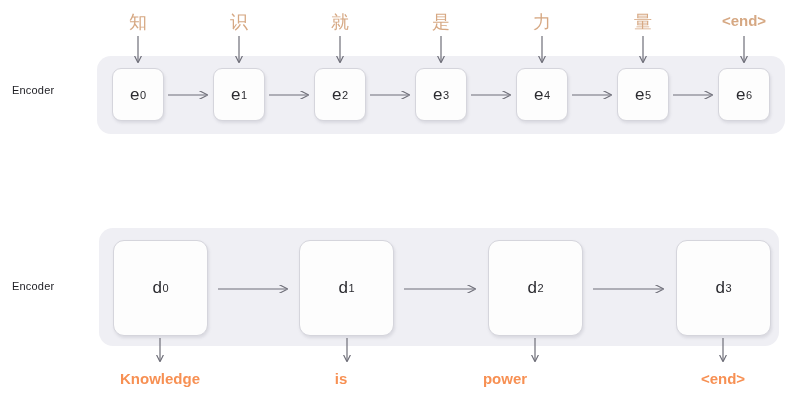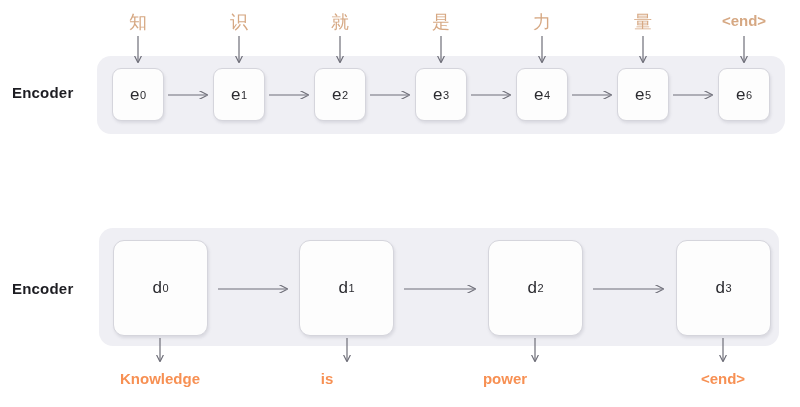--- a/index.html
+++ b/index.html
@@ -16,22 +16,22 @@
   }
 
   .canvas {
     position: absolute;
     inset: 0;
   }
 
   
   .row-label {
     position: absolute;
-    font-size: 15px;
-    font-weight: bold;
+    font-size: 11px;
+    font-weight: normal;
     color: #1d1d22;
     letter-spacing: 0.2px;
     white-space: nowrap;
   }
   #encoder-label { left: 12px; top: 84px; }
   #decoder-label { left: 12px; top: 280px; }
 
   
   .panel {
     position: absolute;
@@ -176,21 +176,21 @@
   <div class="cell dec-cell" style="left:488px">
       <span>d</span>
       <span class="sub">2</span>
     </div>
   <div class="cell dec-cell" style="left:676px">
       <span>d</span>
       <span class="sub">3</span>
     </div>
 
   <div class="dec-token" style="left:160px">Knowledge</div>
-  <div class="dec-token" style="left:327px">is</div>
+  <div class="dec-token" style="left:341px">is</div>
   <div class="dec-token" style="left:505px">power</div>
   <div class="dec-token" style="left:723px">&lt;end&gt;</div>
 
   <svg class="arrows" width="800" height="407" viewBox="0 0 800 407">
     <defs>
       <marker id="head" viewBox="0 0 10 10" refX="9" refY="5" markerWidth="7" markerHeight="7" orient="auto-start-reverse">
         <path d="M 0 0 L 10 5 L 0 10" fill="none" stroke="#6e6e78" stroke-width="1.4" stroke-linecap="round" stroke-linejoin="round"></path>
       </marker>
       <marker id="head-sm" viewBox="0 0 10 10" refX="9" refY="5" markerWidth="6" markerHeight="6" orient="auto-start-reverse">
         <path d="M 0 0 L 10 5 L 0 10" fill="none" stroke="#6e6e78" stroke-width="1.6" stroke-linecap="round" stroke-linejoin="round"></path>

